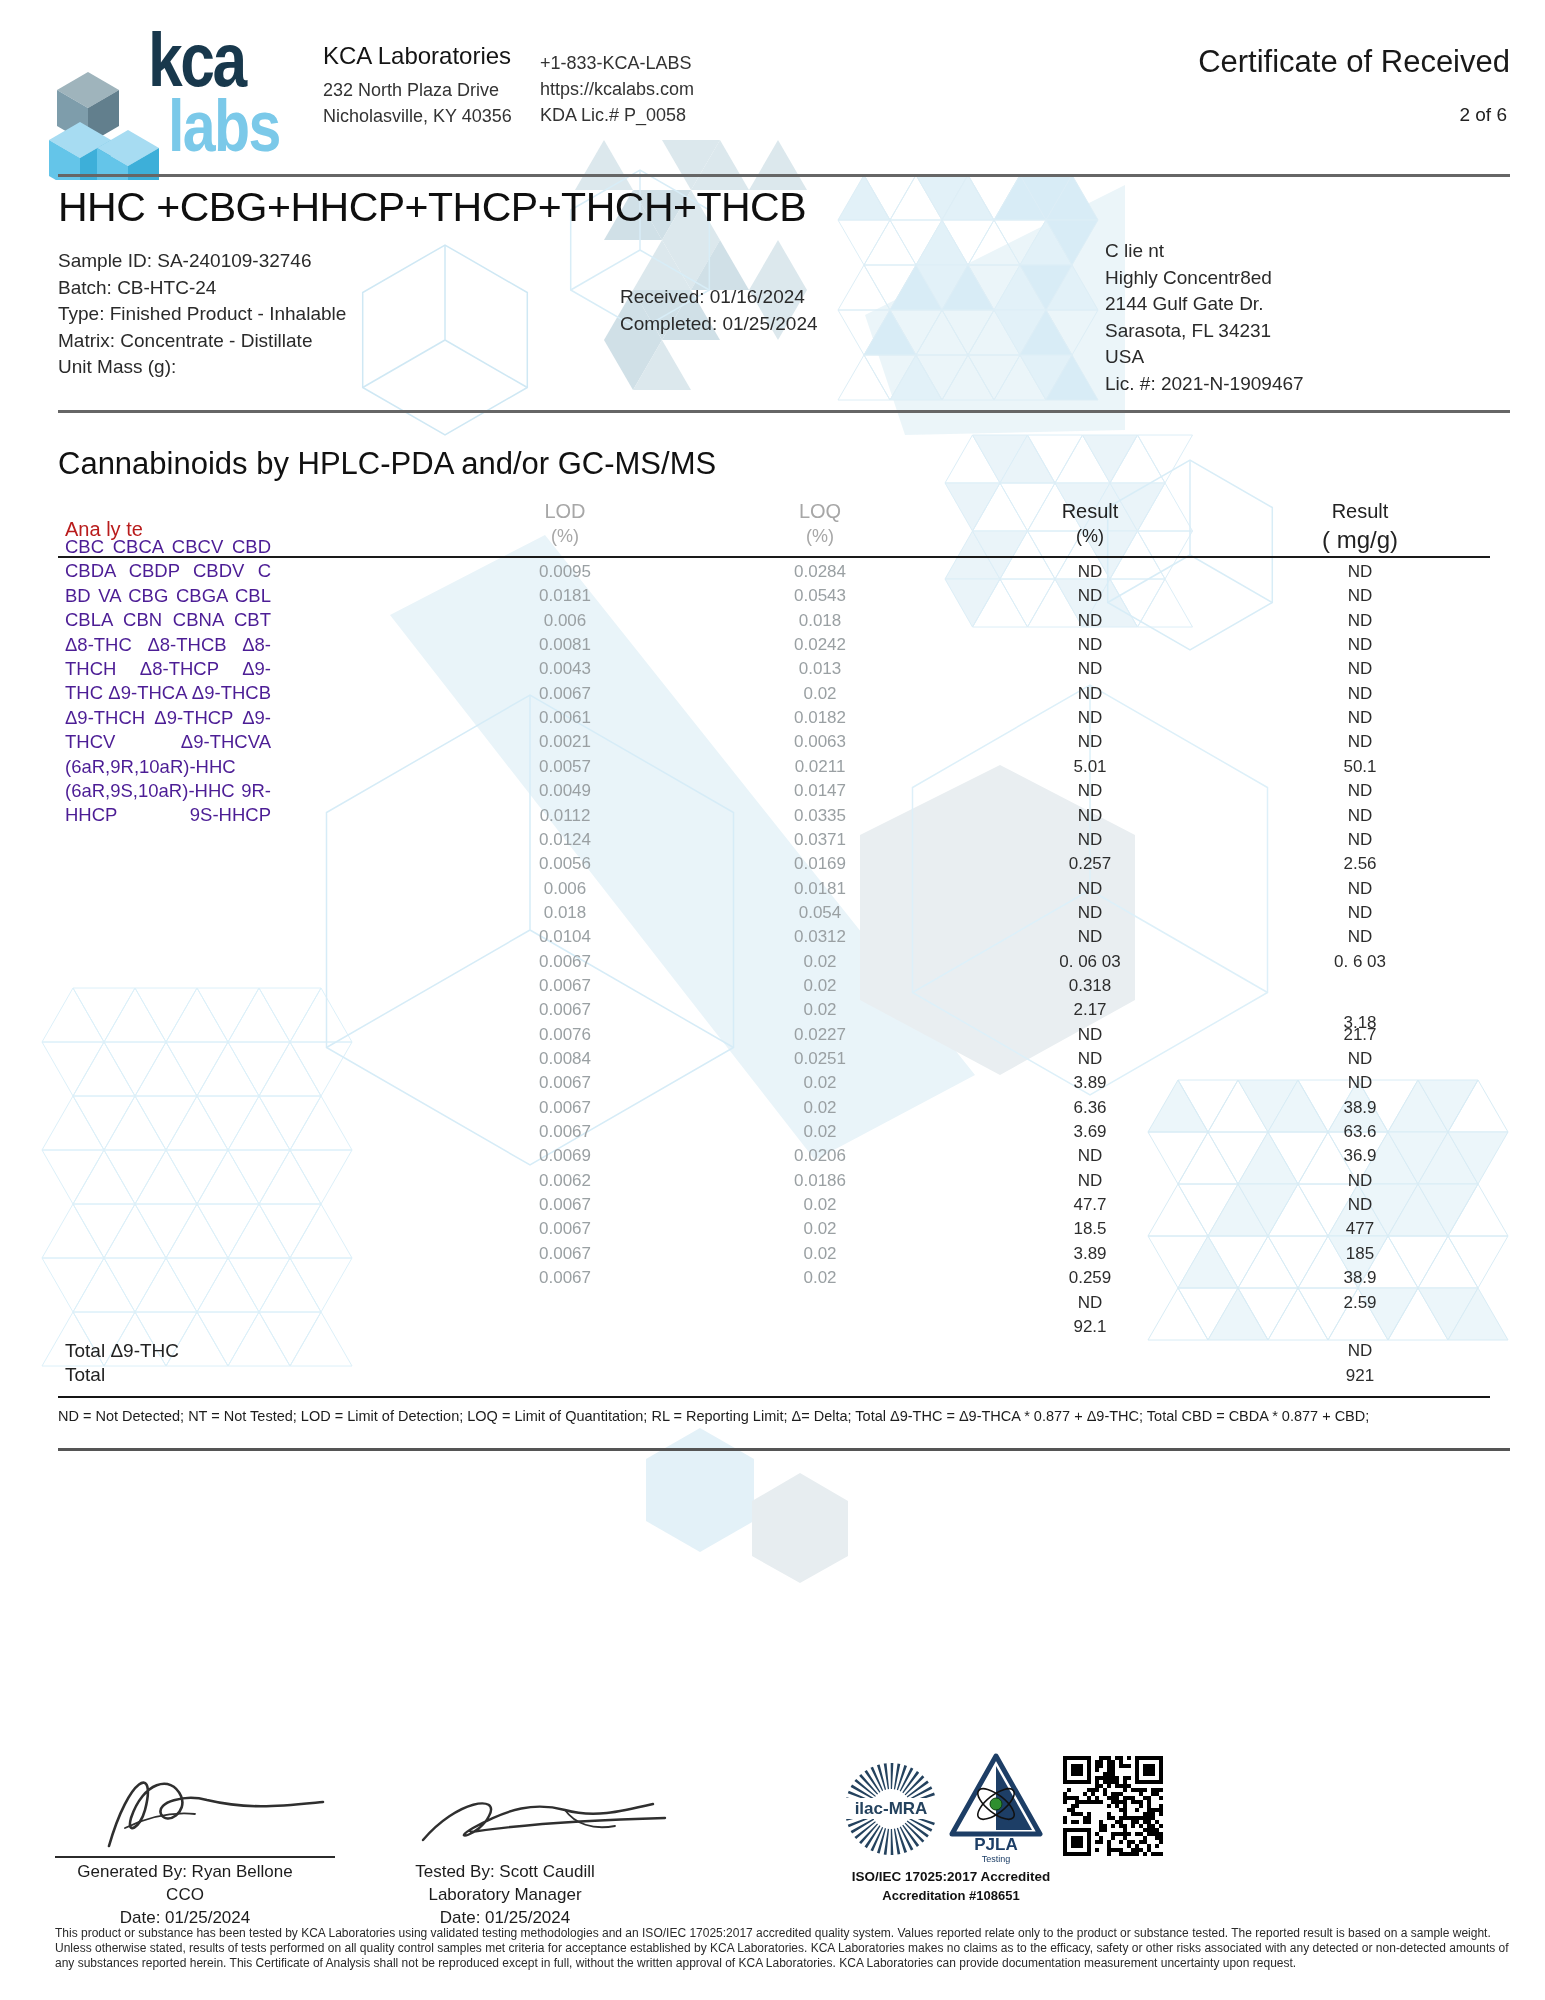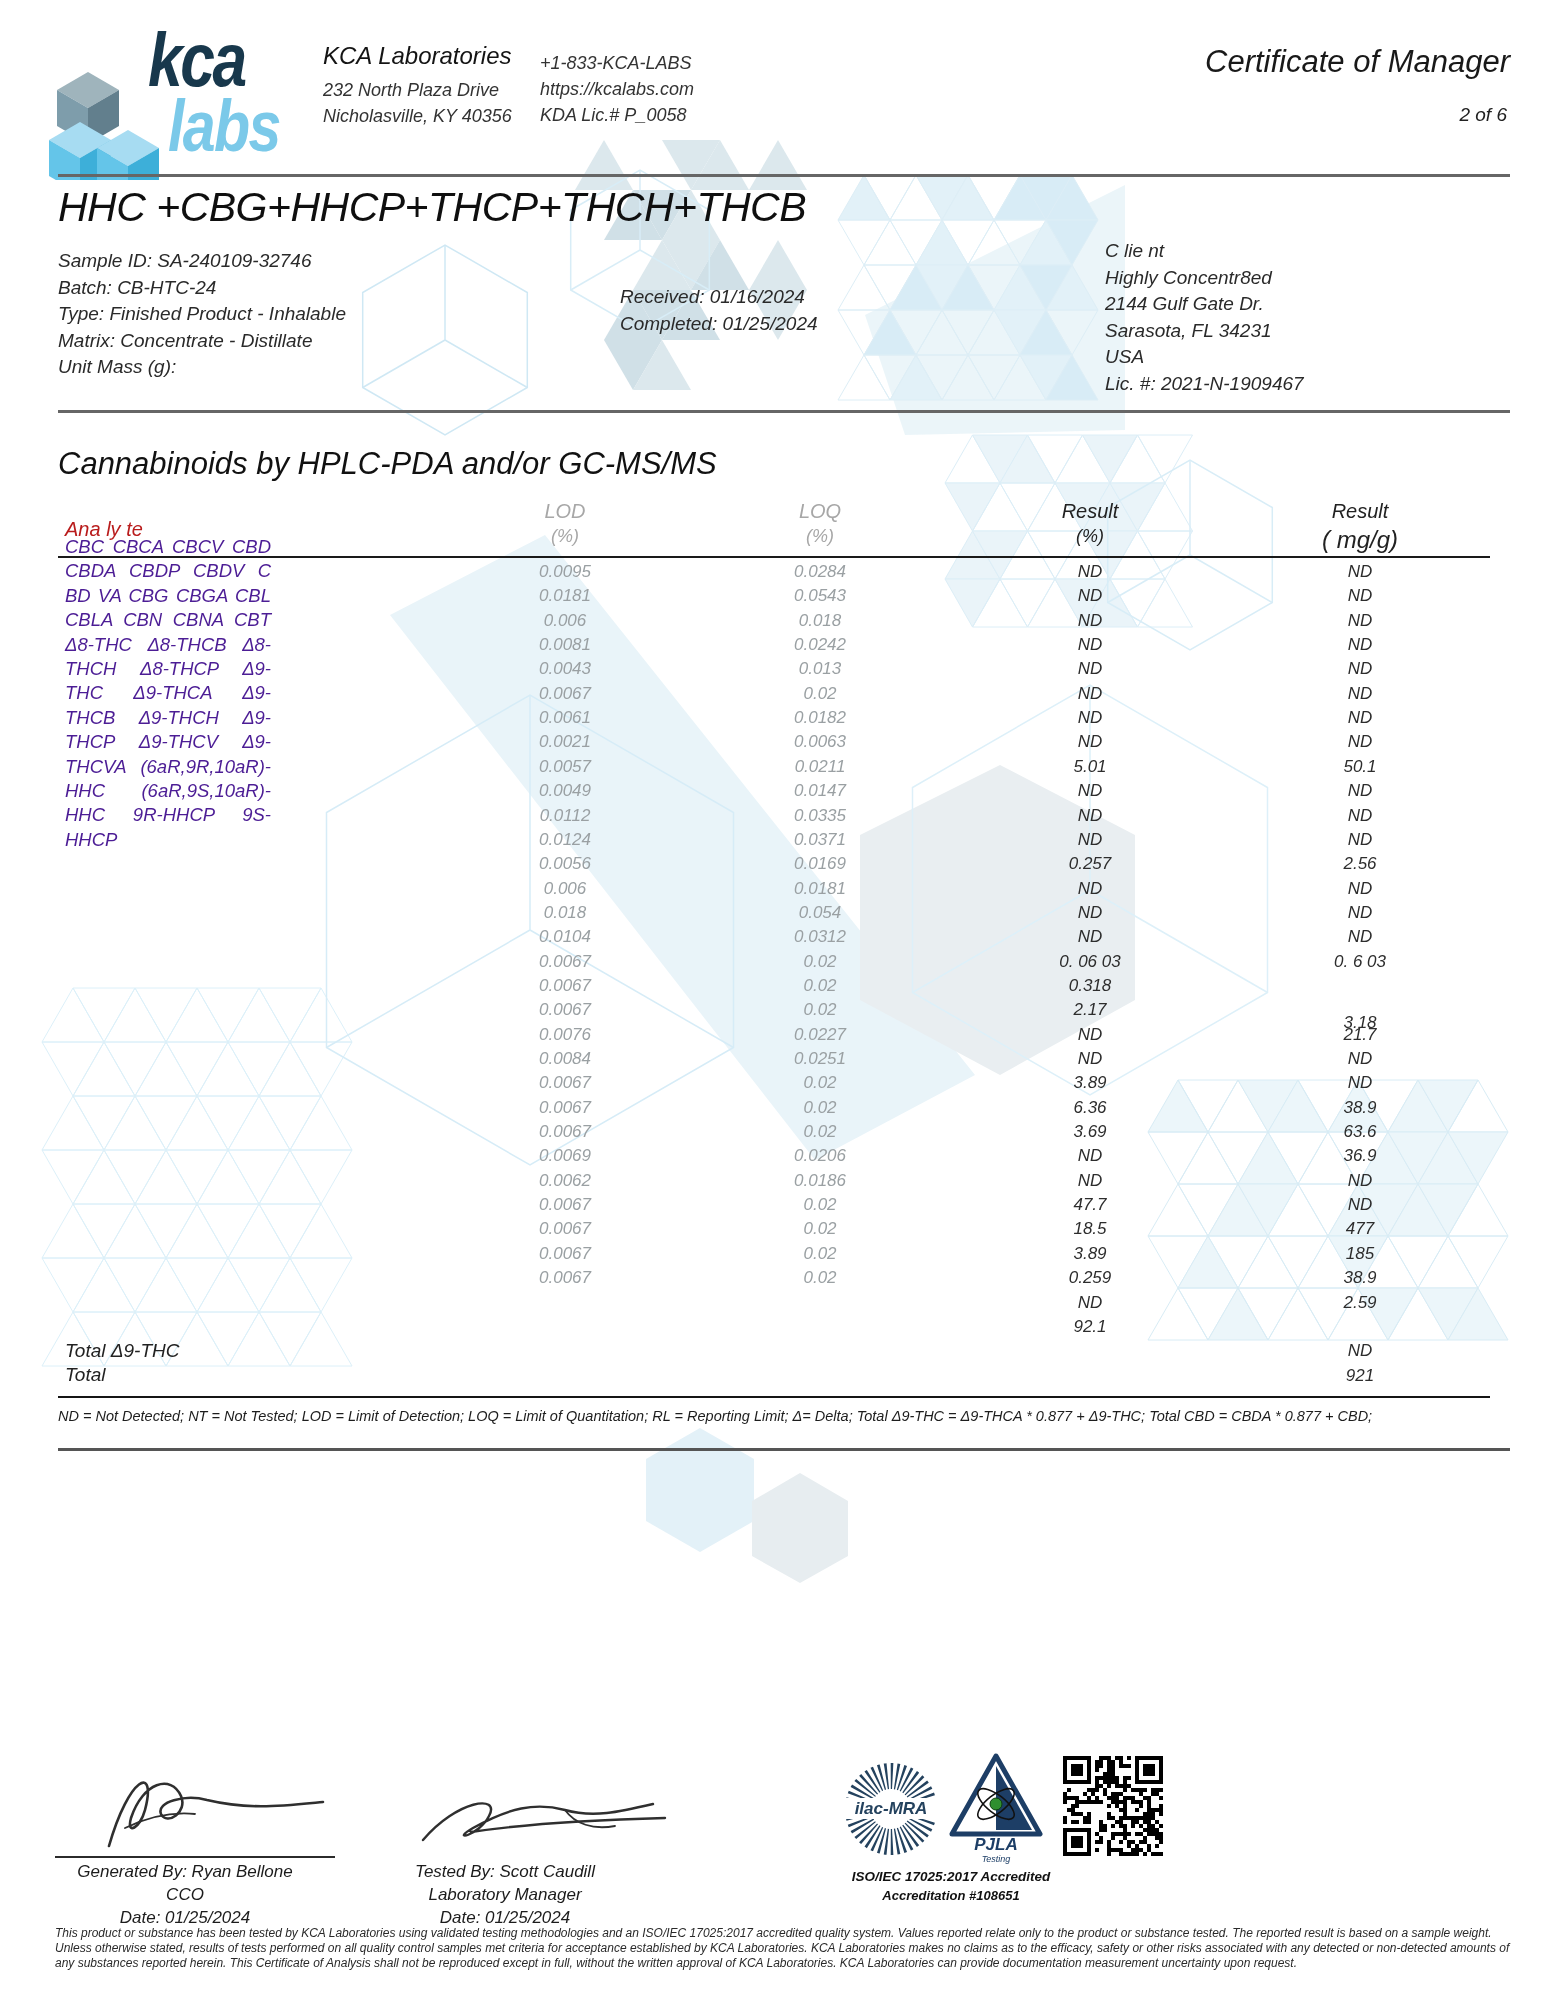--- a/index.html
+++ b/index.html
@@ -1,17 +1,17 @@
 <!DOCTYPE html>
 <html><head>
 <meta charset="utf-8">
 <style>
   html,body{margin:0;padding:0;background:#fff;}
   .page{position:relative;width:1545px;height:2000px;background:#fff;overflow:hidden;
-        font-family:"Liberation Sans",sans-serif;color:#222;font-style:italic;}
+        font-family:"Liberation Sans",sans-serif;color:#222;}
   .abs{position:absolute;}
   .wm{position:absolute;left:0;top:0;z-index:0;}
   .fg{position:relative;z-index:1;}
   
   .kca-word{position:absolute;left:148px;top:22px;font-size:76px;font-weight:700;color:#18384c;
             letter-spacing:-3px;transform:scaleX(.82);transform-origin:left top;line-height:1;}
   .labs-word{position:absolute;left:168px;top:90px;font-size:72px;font-weight:700;color:#7bc9e9;
             letter-spacing:-2px;transform:scaleX(.82);transform-origin:left top;line-height:1;}
   .company{left:323px;top:42px;}
   .company .nm{font-size:24px;color:#141414;margin-bottom:7px;}
@@ -309,21 +309,21 @@
       <div class="ln">232 North Plaza Drive</div>
       <div class="ln">Nicholasville, KY 40356</div>
     </div>
 
     <div class="abs contact">
       <div>+1-833-KCA-LABS</div>
       <div>https://kcalabs.com</div>
       <div>KDA Lic.# P_0058</div>
     </div>
 
-    <div class="abs doctitle">Certificate of Manager</div>
+    <div class="abs doctitle">Certificate of Received</div>
     <div class="abs pageind">2 of 6</div>
 
     <div class="rule" style="top:174px;"></div>
 
     <div class="abs prodtitle">HHC +CBG+HHCP+THCP+THCH+THCB</div>
 
     <div class="abs infoblock" style="left:58px;top:248px;">
       <div>Sample ID: SA-240109-32746</div>
       <div>Batch: CB-HTC-24</div>
       <div>Type: Finished Product - Inhalable</div>

